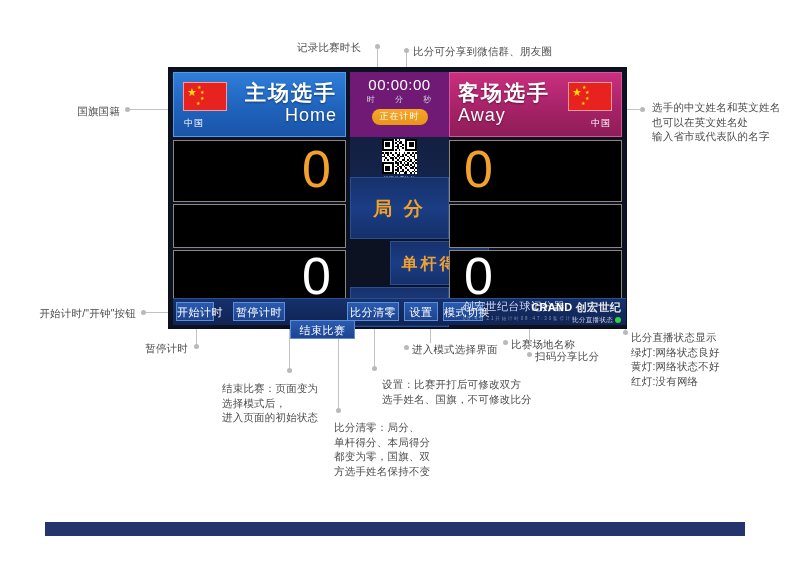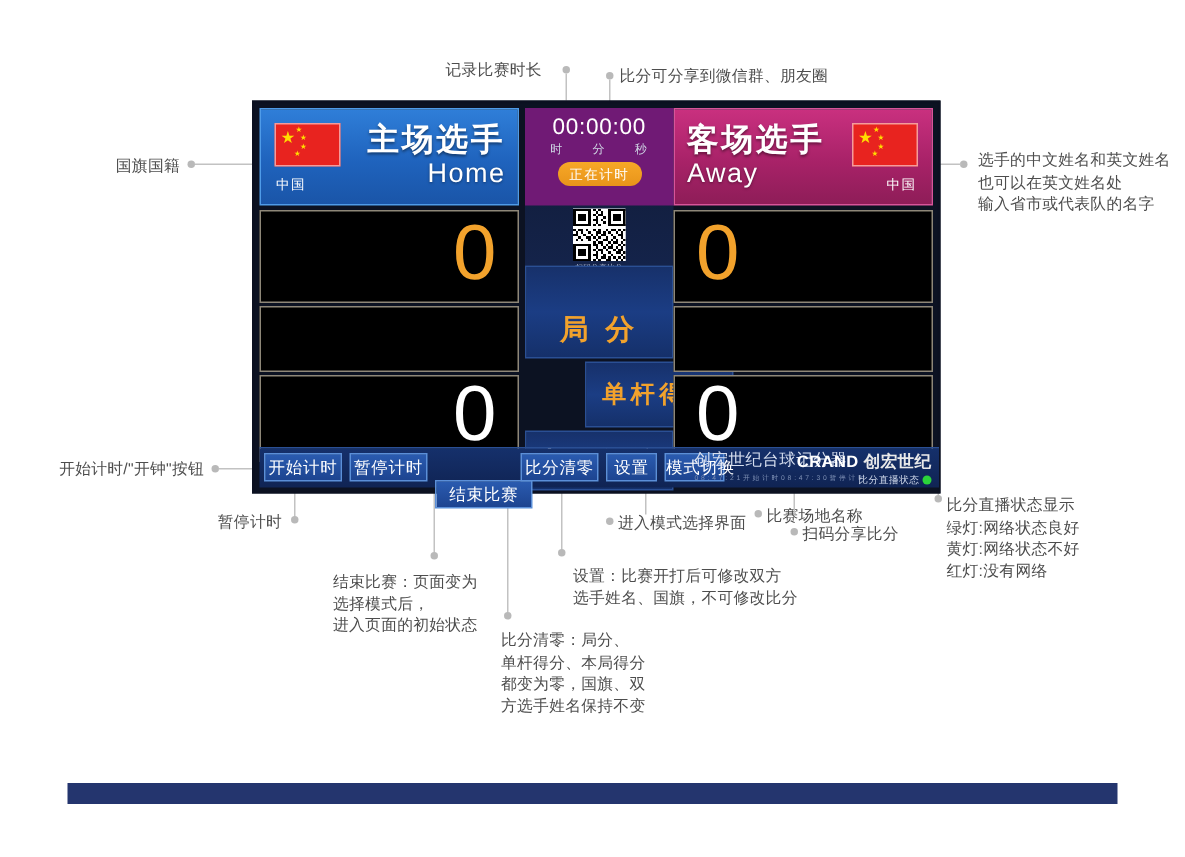--- a/index.html
+++ b/index.html
@@ -118,21 +118,21 @@
   .clabel{
     position:absolute;left:0;width:99px;
     box-sizing:border-box;
     background:linear-gradient(180deg,#17316b 0%,#1b3d84 50%,#15306a 100%);
     border:1px solid #2a4f94;
     text-align:center;
     color:#f2a22c;
     letter-spacing:3px;
   }
   .clabel.white{color:#ffffff;}
-  .c-jufen{top:108px;height:62px;line-height:62px;font-size:19px;font-weight:bold;padding-top:12px;}
+  .c-jufen{top:108px;height:62px;line-height:62px;font-size:19px;font-weight:bold;padding-top:0;}
   .c-dgds{top:172px;height:44px;line-height:44px;font-size:16px;font-weight:bold;margin-left:40px;}
   .c-bjds{top:218px;height:40px;line-height:40px;font-size:18px;font-weight:bold;}
 
   
   .cbg{
     position:absolute;left:180px;top:3px;width:99px;height:105px;
     background:linear-gradient(180deg,#101a33 0%,#14234a 100%);
   }
 
   
@@ -439,21 +439,21 @@
         <div class="num orange num-r">0</div>
       </div>
       <div class="cell cell-r2">
         <div class="num orange num-r"></div>
       </div>
       <div class="cell cell-r3">
         <div class="num white num-r3">0</div>
       </div>
 
       <div class="toolbar">
-        <div class="btn" style="left:3px;width:52px;">开始计时</div>
+        <div class="btn" style="left:3px;width:38px;">开始计时</div>
         <div class="btn" style="left:60px;width:52px;">暂停计时</div>
         <div class="btn" style="left:117px;width:65px;margin-top:18px;">结束比赛</div>
         <div class="btn" style="left:174px;width:52px;">比分清零</div>
         <div class="btn" style="left:231px;width:34px;">设置</div>
         <div class="btn" style="left:270px;width:40px;">模式切换</div>
 
         <div class="venue">
           <div class="venue-name">创宏世纪台球记分器</div>
           <div class="venue-log">0 8 : 4 7 : 2 1  开 始 计 时   0 8 : 4 7 : 3 0  暂 停 计 时</div>
         </div>

